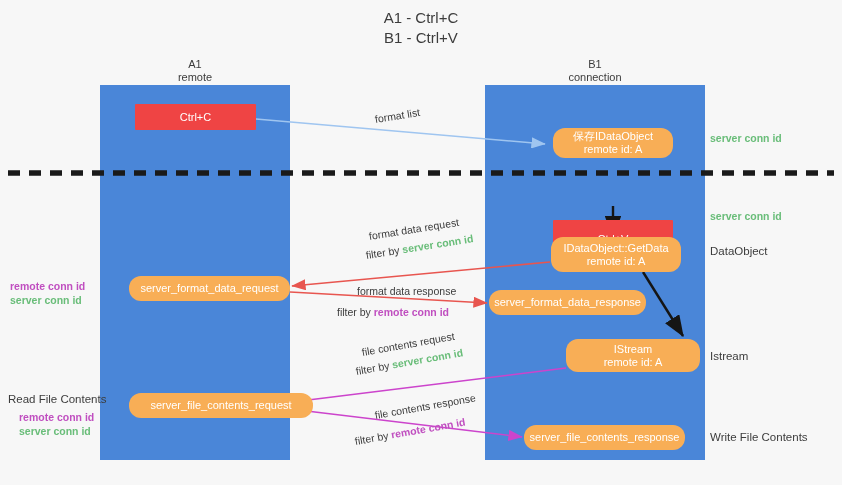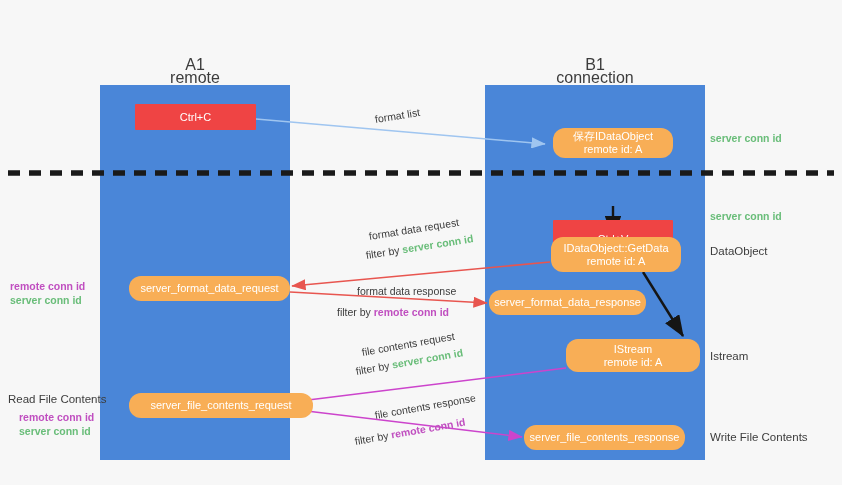--- a/index.html
+++ b/index.html
@@ -37,21 +37,21 @@
     width: 842px;
     text-align: center;
     font-size: 15px;
     line-height: 20px;
     color: #3c3c3c;
   }
 
   
   .lane-head {
     text-align: center;
-    font-size: 16px;
+    font-size: 11px;
     line-height: 13px;
     color: #3c3c3c;
   }
   .lane-head .l1 { display:block; }
   .lane-head .l2 { display:block; }
 
   
   .lane {
     background: #4a86d8;
   }
@@ -88,20 +88,24 @@
   .rot-1 { transform: rotate(-9deg); transform-origin: left center; }
   .rot-2 { transform: rotate(-10deg); transform-origin: left center; }
   .side-tag { font-size: 10.5px; line-height: 13px; font-weight: bold; }
   .plain-tag { font-size: 11px; color: #3c3c3c; }
 </style>
 </head>
 <body>
 
 <div id="stage">
 
+  <div class="abs title-block">
+    <div>A1 - Ctrl+C</div>
+    <div>B1 - Ctrl+V</div>
+  </div>
 
   <div class="abs lane-head" style="left:100px; top:58px; width:190px;">
     <span class="l1">A1</span>
     <span class="l2">remote</span>
   </div>
   <div class="abs lane-head" style="left:485px; top:58px; width:220px;">
     <span class="l1">B1</span>
     <span class="l2">connection</span>
   </div>
 

